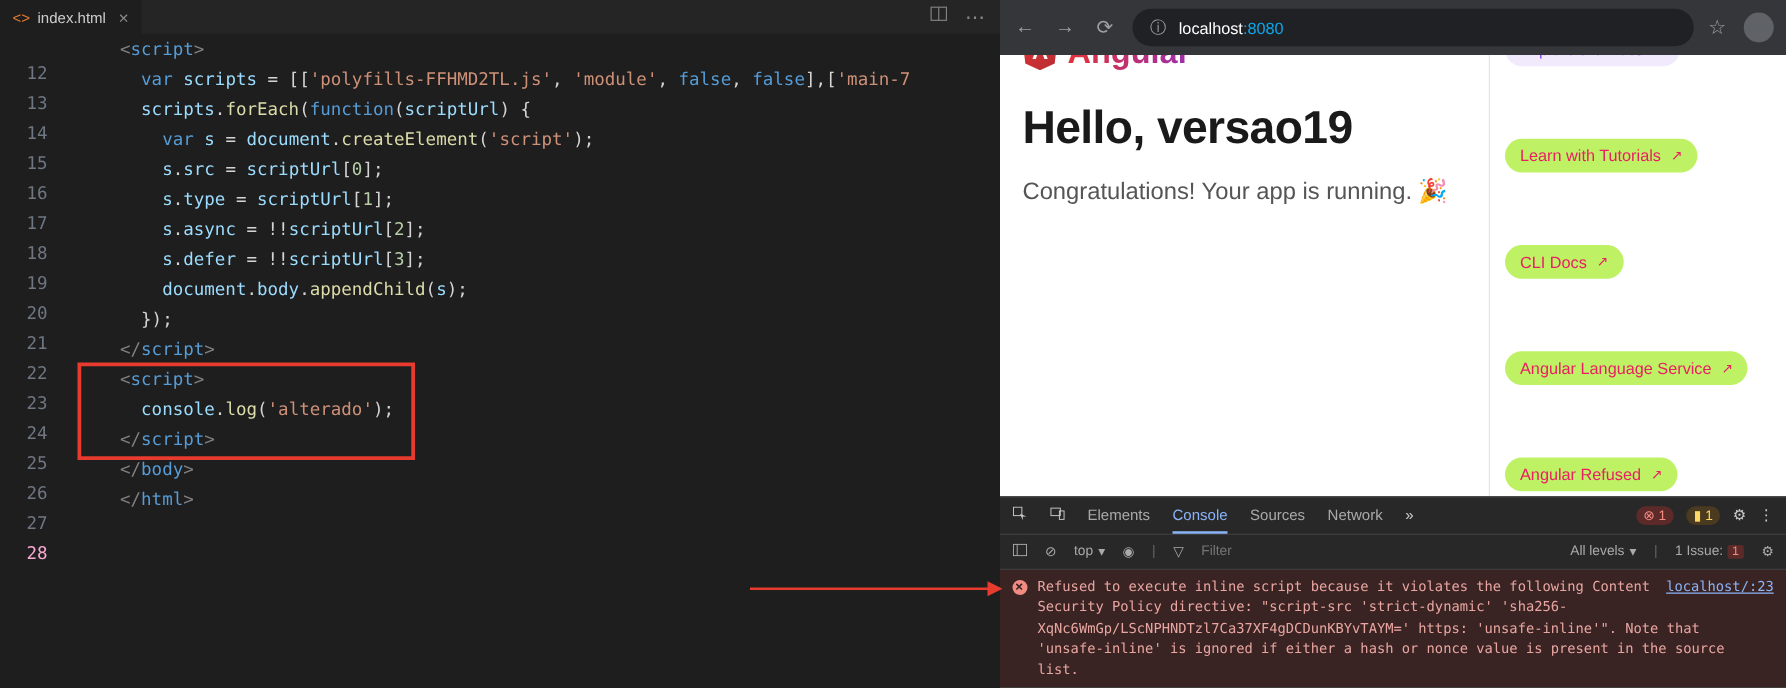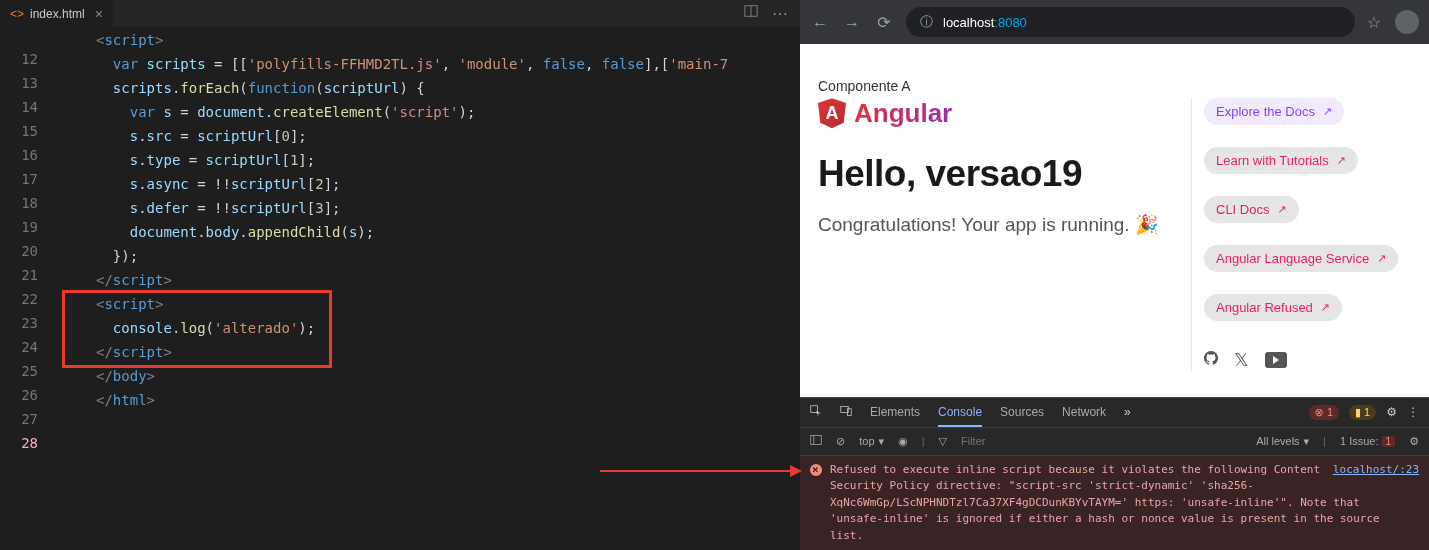--- a/index.html
+++ b/index.html
@@ -191,21 +191,21 @@
   align-items: center;
   gap: 8px;
   background: #f1eafc;
   color: #8a3ffc;
   font-size: 13px;
   padding: 6px 12px;
   border-radius: 16px;
   width: fit-content;
   cursor: pointer;
 }
-.pill-link.pink { color: #e91e63; background: #e5e5e5; }
+.pill-link.pink { color: #e91e63; background: #bef264; margin-top: 36px; }
 .ext-icon { font-size: 11px; }
 .social-row {
   display: flex;
   gap: 16px;
   color: #555;
   margin-top: 6px;
   align-items: center;
   font-size: 18px;
 }
 .yt-icon {

